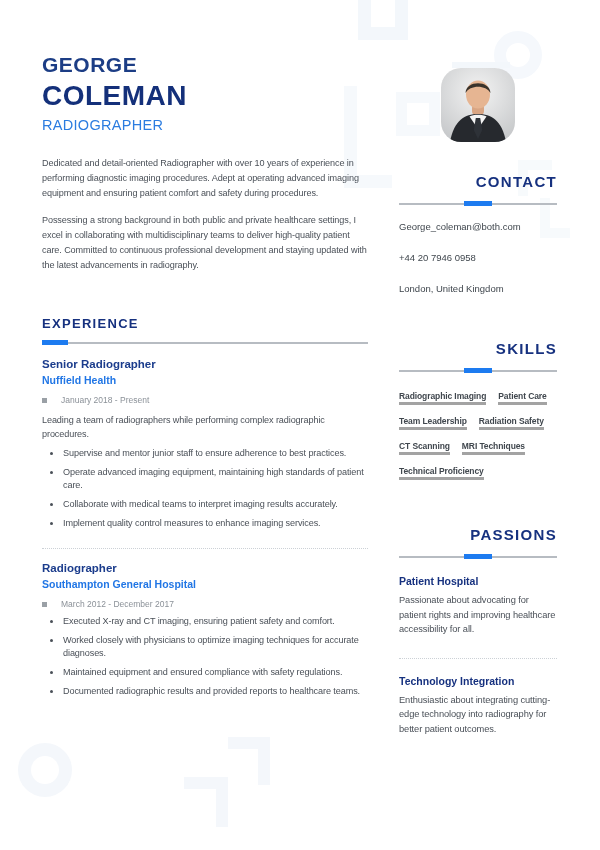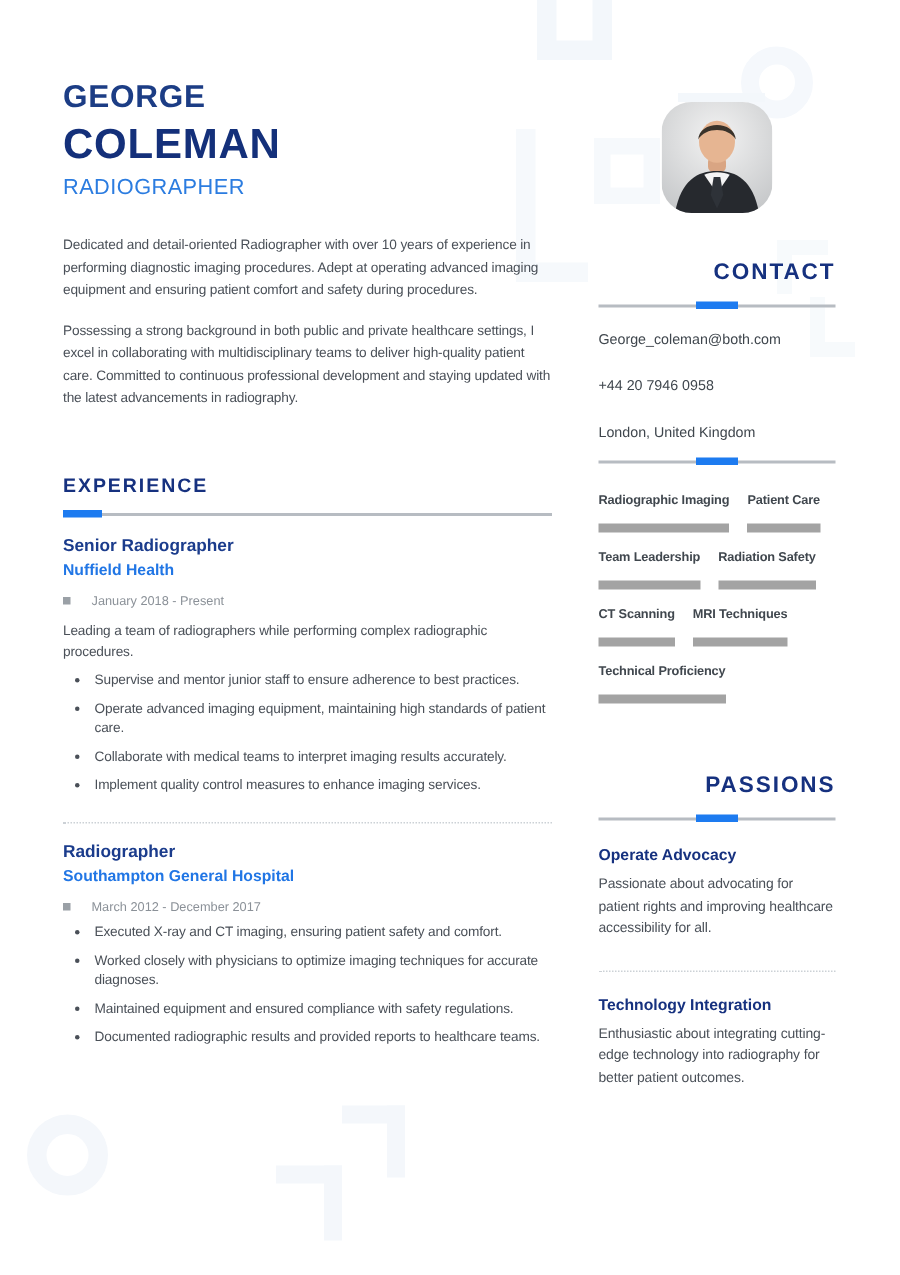--- a/index.html
+++ b/index.html
@@ -57,21 +57,21 @@
 
   
   .photo { width: 74px; height: 74px; margin: 0 auto; border-radius: 20px; overflow: hidden; display: block; }
   .sec-head-c { margin: 31px 0 0; text-align: right; font-size: 15px; font-weight: 800; letter-spacing: 1.3px; color: #16317f; }
   .rule-r { margin-top: 11px; }
   .contact-item { margin-top: 20px; font-size: 9.5px; color: #3f464d; }
   .contact-item.first { margin-top: 15px; }
 
   .skills { display: flex; flex-wrap: wrap; gap: 11px 12px; margin-top: 18px; }
   .skill  { font-size: 8.5px; font-weight: 700; letter-spacing: -0.1px; color: #40474e;
-            border-bottom: 6px solid #a3a3a3; padding-bottom: 11px; }
+            border-bottom: 3px solid #a3a3a3; padding-bottom: 1px; }
 
   .passion { margin-top: 16px; }
   .passion-title { margin: 0; font-size: 10.5px; font-weight: 800; color: #16317f; }
   .passion-text  { margin: 6px 0 0; font-size: 9.3px; line-height: 14.5px; letter-spacing: -0.1px; color: #4a5058; }
   .dotted-r { border-top: 1.5px dotted #ccd1d6; margin-top: 21px; }
 </style>
 </head>
 <body>
 
 <div class="page">
@@ -158,20 +158,21 @@
 
     <h2 class="sec-head-c">CONTACT</h2>
     <div class="rule centered rule-r">
       <div class="line"></div>
       <div class="accent"></div>
     </div>
     <div class="contact-item first">George_coleman@both.com</div>
     <div class="contact-item">+44 20 7946 0958</div>
     <div class="contact-item">London, United Kingdom</div>
 
+    <h2 class="sec-head-c" style="margin-top:46px">SKILLS</h2>
     <div class="rule centered rule-r">
       <div class="line"></div>
       <div class="accent"></div>
     </div>
     <div class="skills">
       <span class="skill">Radiographic Imaging</span>
       <span class="skill">Patient Care</span>
       <span class="skill">Team Leadership</span>
       <span class="skill">Radiation Safety</span>
       <span class="skill">CT Scanning</span>
@@ -179,21 +180,21 @@
       <span class="skill">Technical Proficiency</span>
     </div>
 
     <h2 class="sec-head-c" style="margin-top:46px">PASSIONS</h2>
     <div class="rule centered rule-r">
       <div class="line"></div>
       <div class="accent"></div>
     </div>
 
     <div class="passion">
-      <h3 class="passion-title">Operate Advocacy</h3>
+      <h3 class="passion-title">Patient Hospital</h3>
       <p class="passion-text">Passionate about advocating for patient rights and improving healthcare accessibility for all.</p>
     </div>
 
     <div class="dotted-r"></div>
 
     <div class="passion">
       <h3 class="passion-title">Technology Integration</h3>
       <p class="passion-text">Enthusiastic about integrating cutting-edge technology into radiography for better patient outcomes.</p>
     </div>
   </div>

